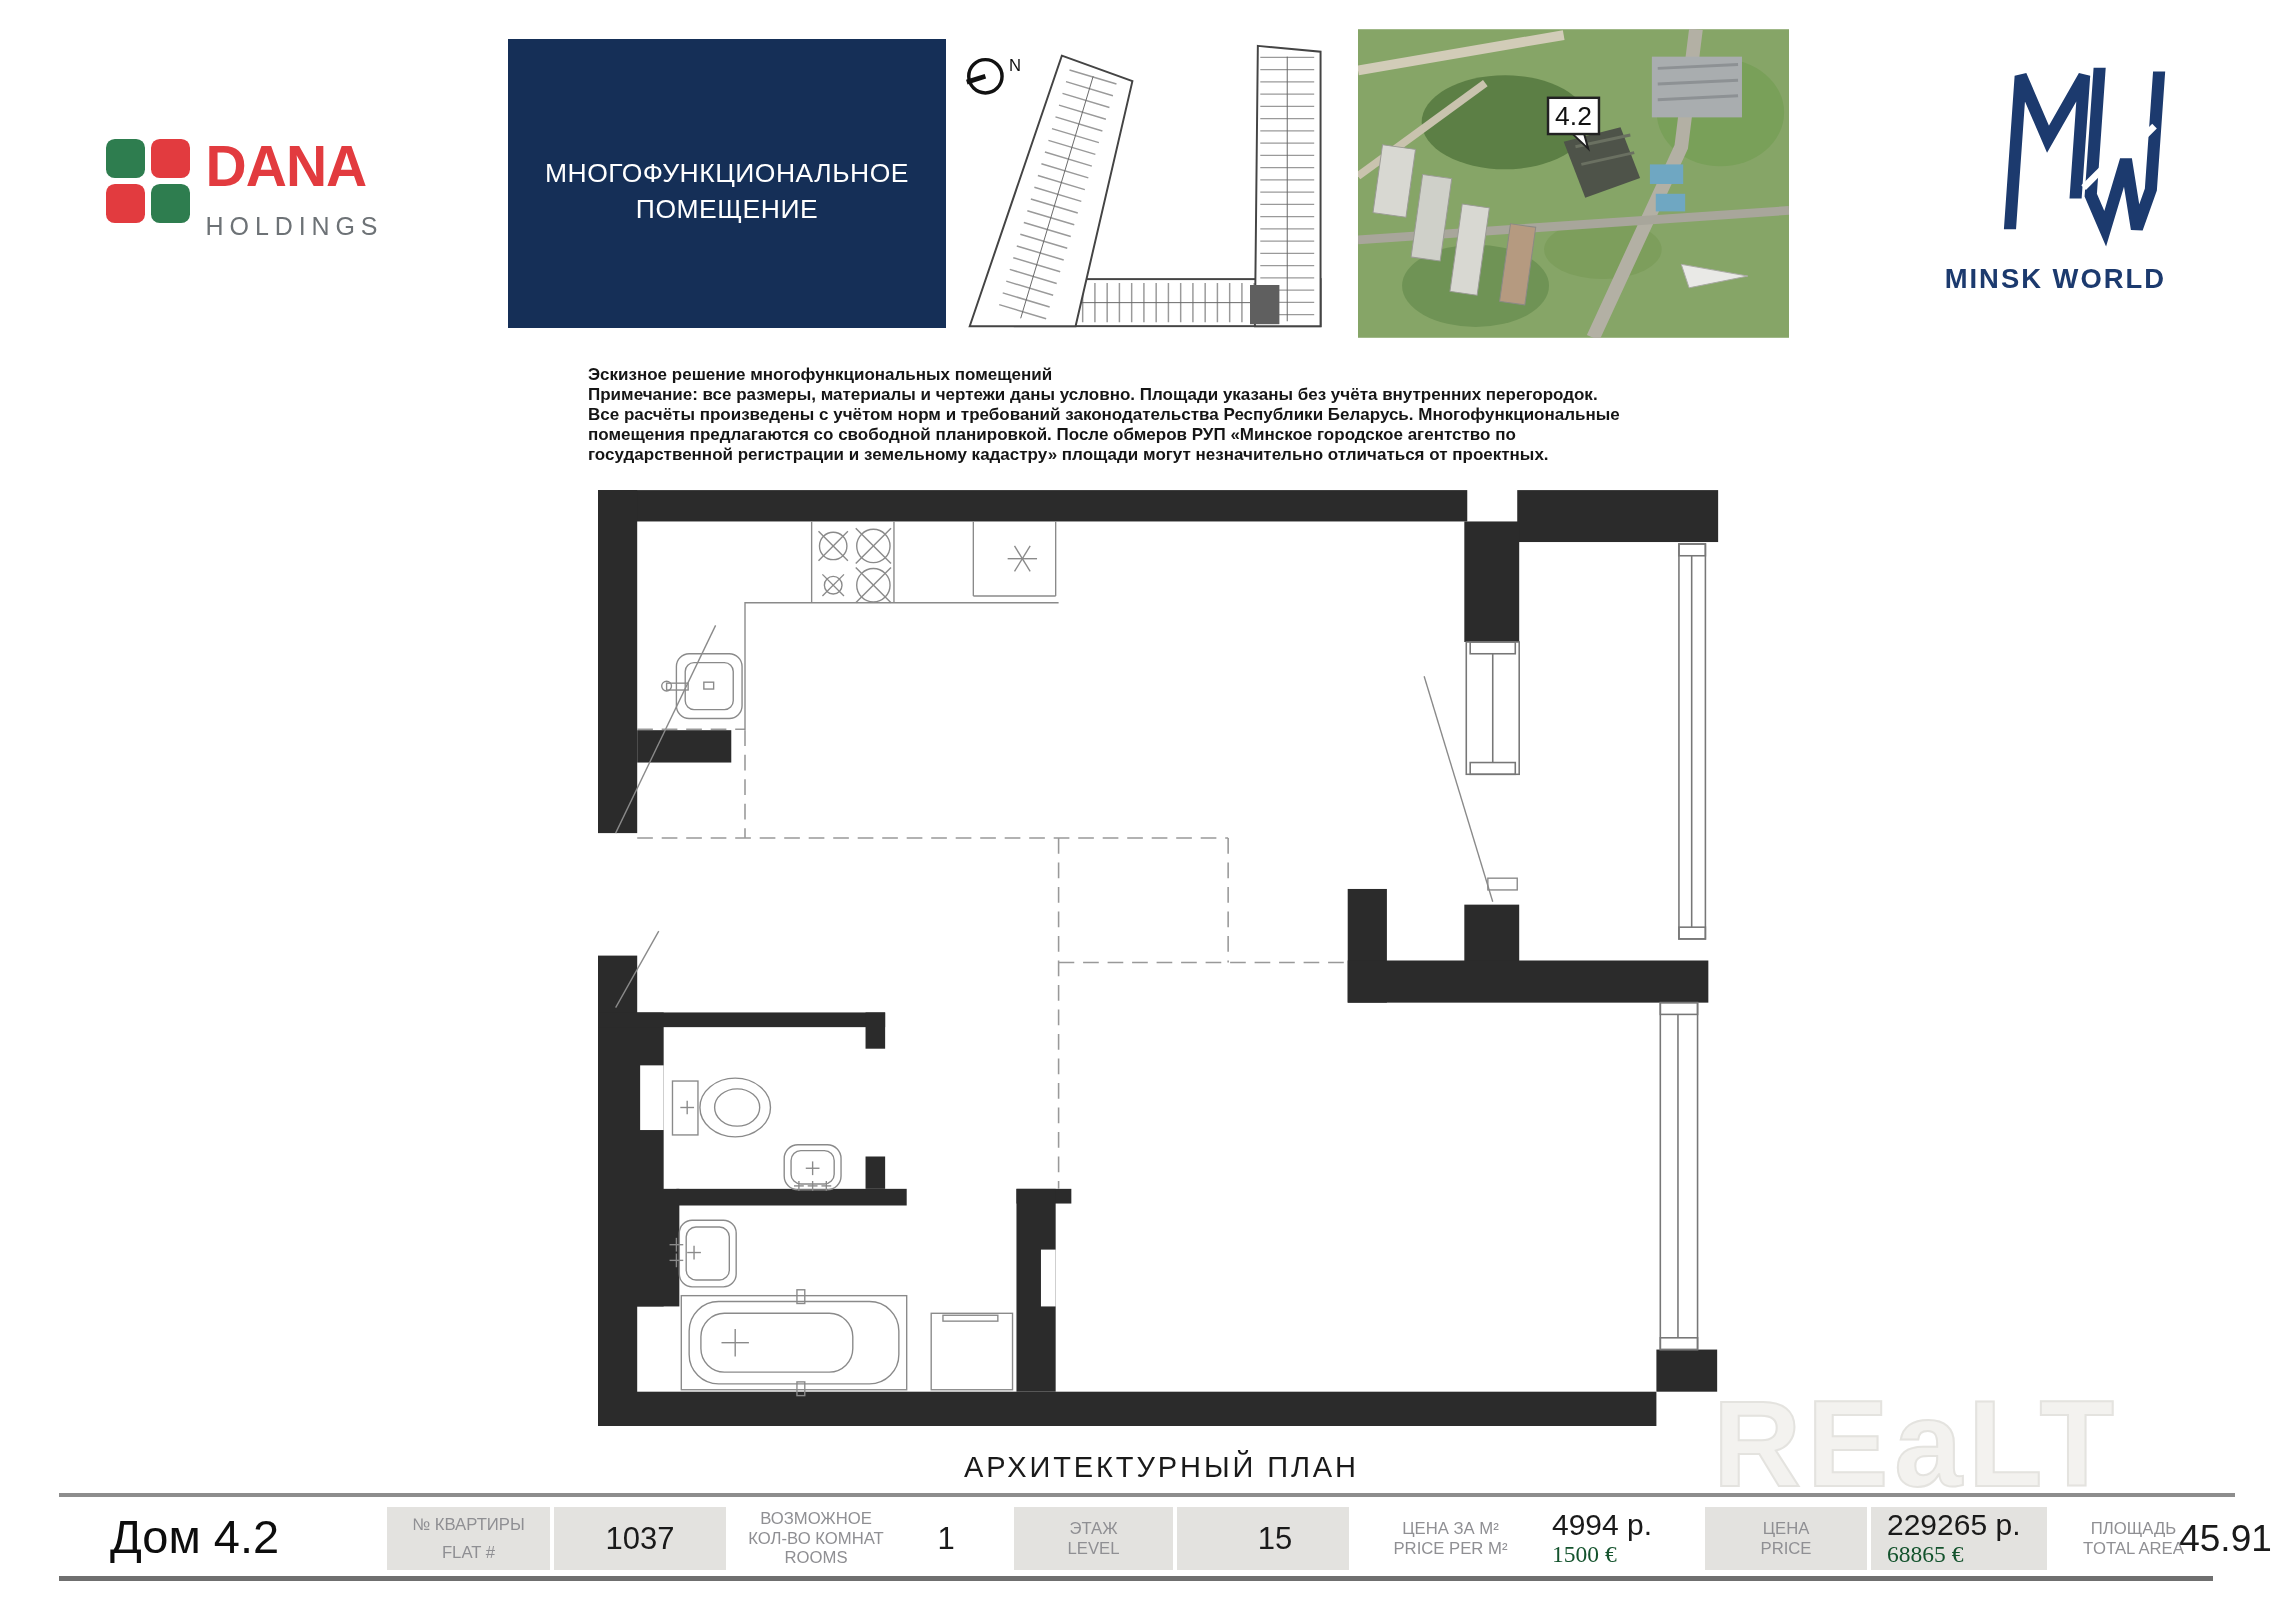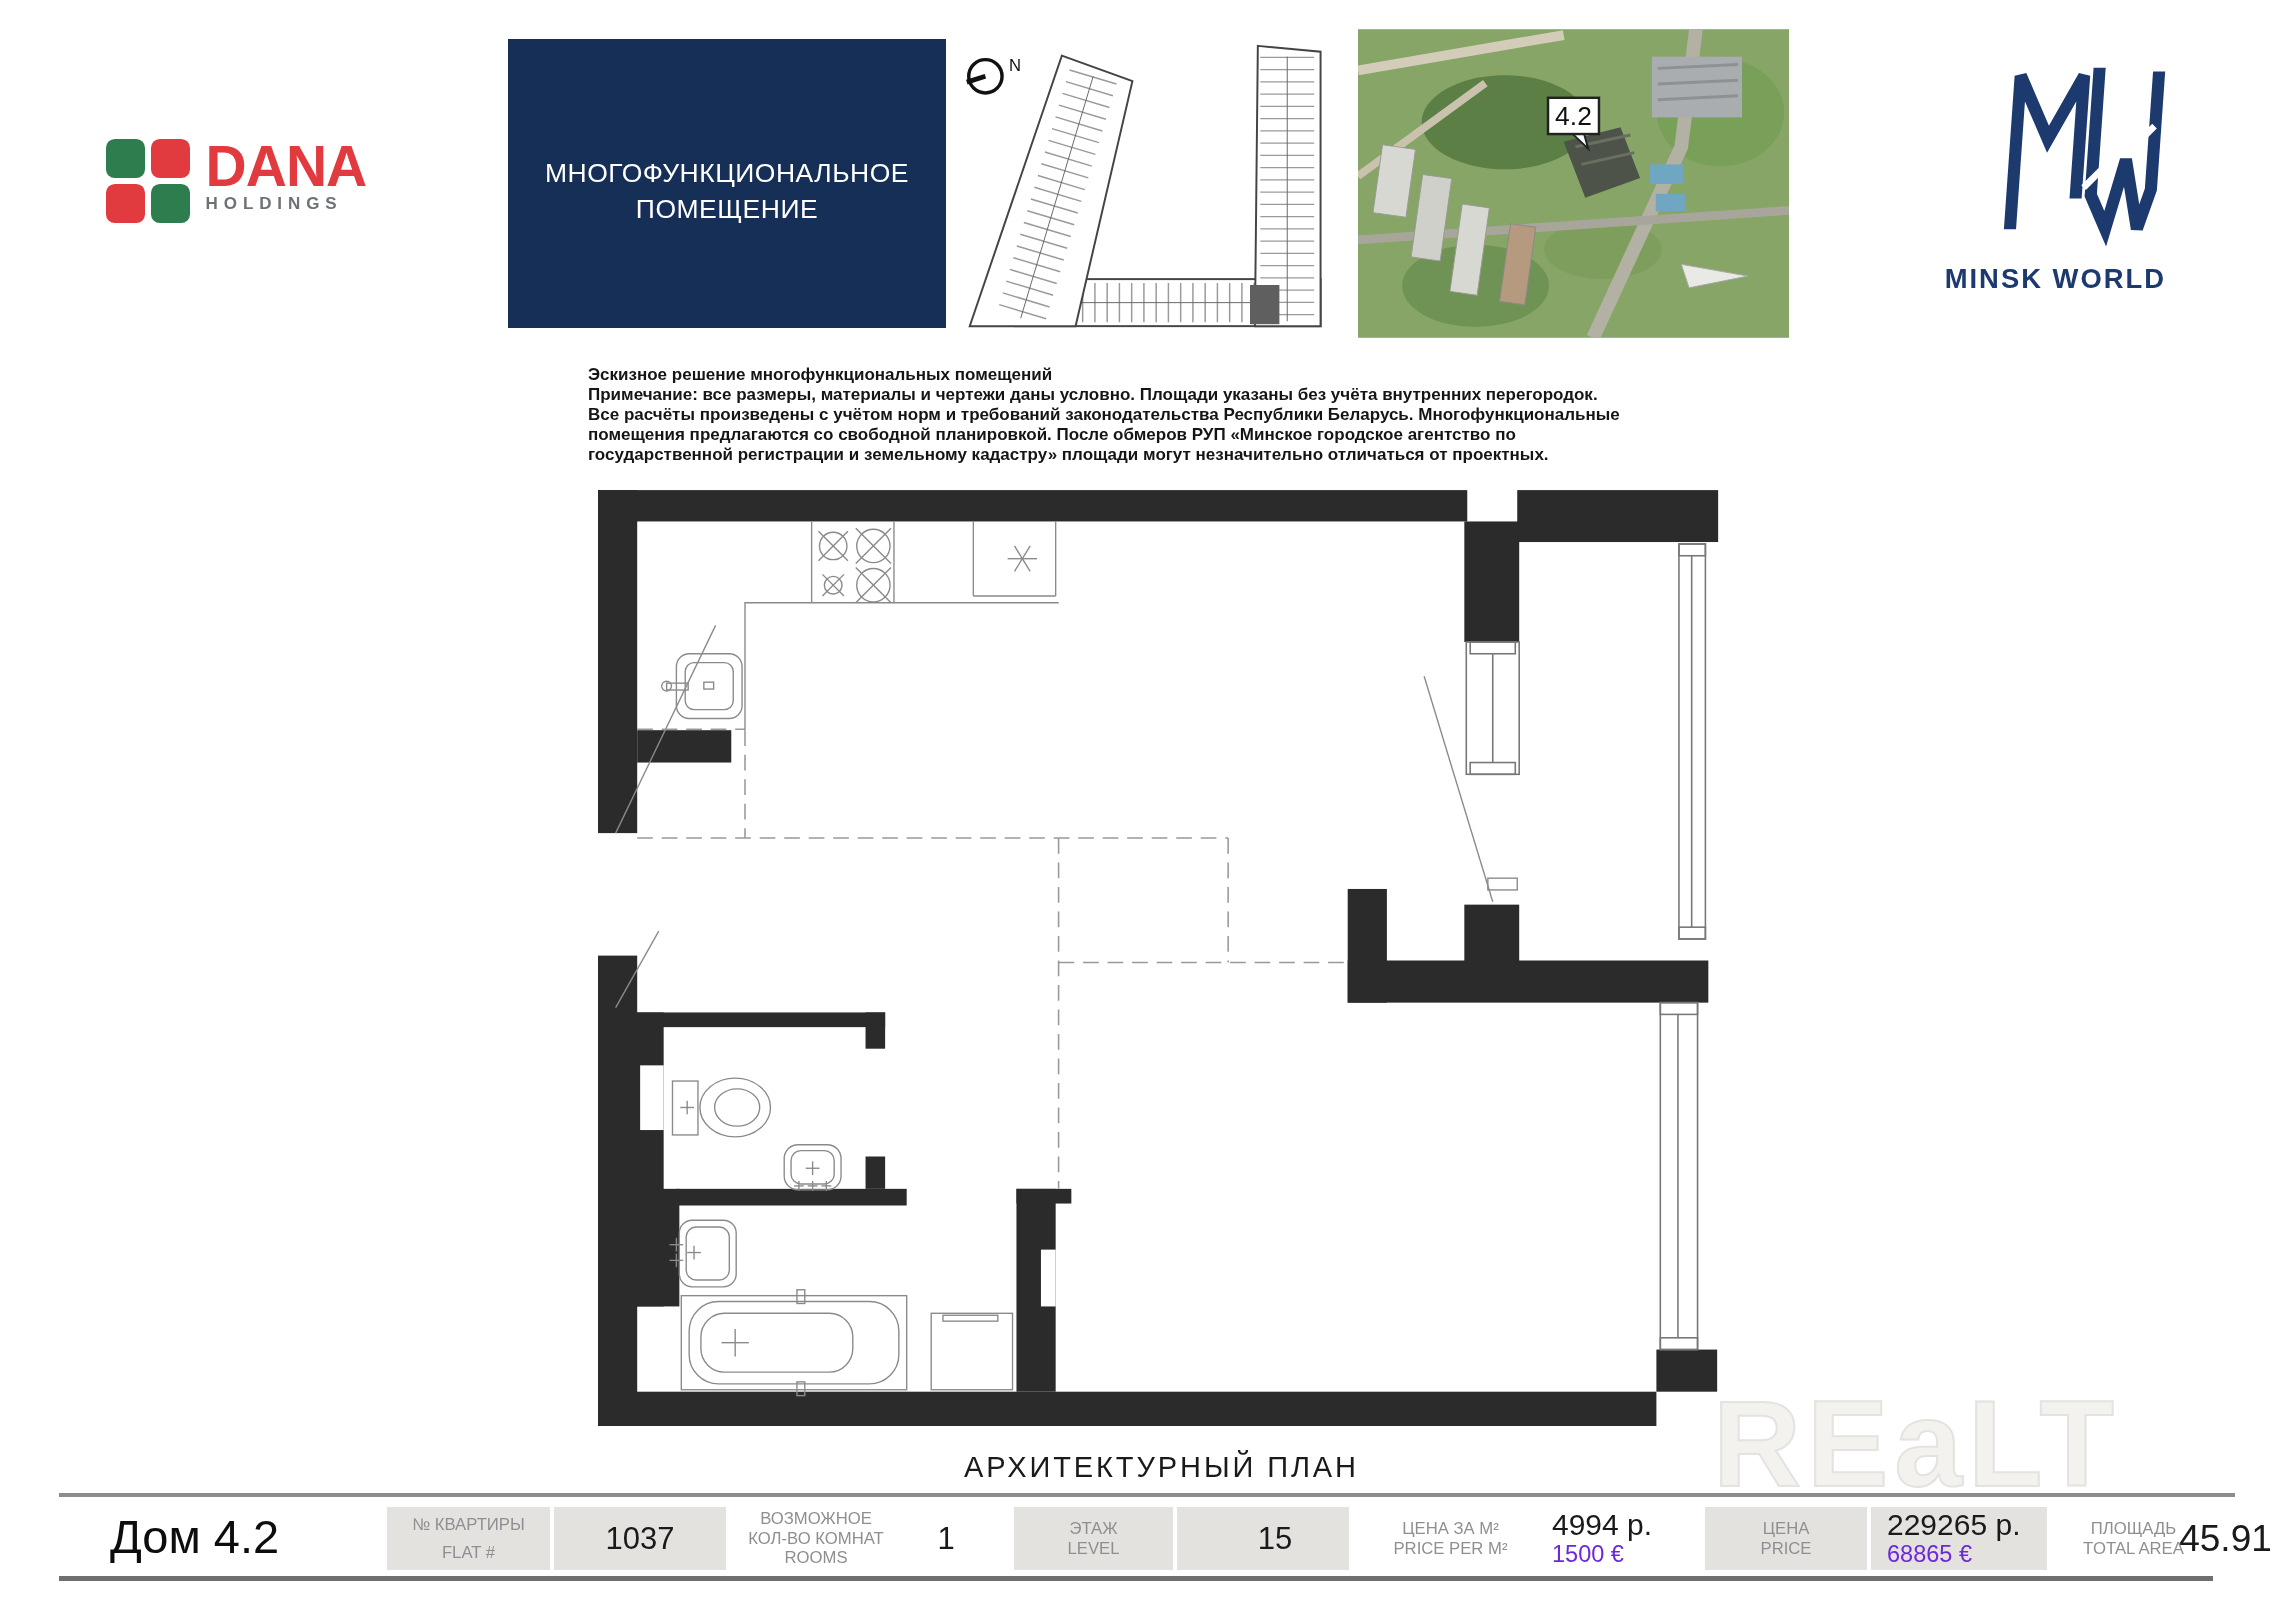--- a/index.html
+++ b/index.html
@@ -6,21 +6,21 @@
   body{width:2292px;height:1620px;position:relative;overflow:hidden;
        font-family:"Liberation Sans","DejaVu Sans",sans-serif;color:#111;}
   .abs{position:absolute;}
 
   
   .dana{left:106px;top:139px;display:flex;align-items:flex-start;}
   .dana-squares{display:grid;grid-template-columns:39px 39px;grid-template-rows:39px 39px;gap:5.9px;}
   .sq{border-radius:8.8px;}
   .dana-text{margin-left:15.7px;}
   .dana-name{font-size:57px;font-weight:bold;letter-spacing:-1px;line-height:55px;}
-  .dana-sub{font-size:17px;font-weight:bold;letter-spacing:5.9px;margin-top:0;}
+  .dana-sub{font-size:25px;font-weight:normal;letter-spacing:5.9px;margin-top:18px;}
 
   .banner{left:508px;top:39px;width:438px;height:289px;background:#152f57;
           color:#fff;text-align:center;box-sizing:border-box;padding-top:116px;
           font-size:26.5px;line-height:36px;letter-spacing:0.5px;}
 
   .siteplan{left:956px;top:32px;width:392px;height:309px;}
   .aerial{left:1358px;top:29px;width:431px;height:309px;}
 
   .mw{left:1833px;top:57px;width:333px;text-align:right;}
   .mw-name{font-size:27.4px;font-weight:bold;letter-spacing:2px;margin-top:5.9px;}
@@ -42,21 +42,21 @@
 
   
   .house{left:110px;top:1509px;font-size:47px;color:#0d0d0d;}
   .cell{top:1507px;height:63px;display:flex;flex-direction:column;justify-content:center;
         box-sizing:border-box;text-align:center;}
   .graybox{background:#e3e2df;}
   .lbl{font-size:16.7px;line-height:19.6px;color:#8f8f93;}
   .val{font-size:31px;color:#1a1a1a;}
   .val-big{font-size:37px;color:#1a1a1a;}
   .money-main{font-size:30px;color:#1a1a1a;line-height:32px;}
-  .money-sub{font-size:23.5px;color:#6d28d9;line-height:26.5px;}
+  .money-sub{font-size:23.5px;color:#14532d;line-height:26.5px;font-family:Liberation Serif, serif;}
   .leftalign{text-align:left;}
 
   svg text{font-family:"Liberation Sans","DejaVu Sans",sans-serif;}
 </style>
 </head>
 <body>
 
 <div class="abs dana">
   <div class="dana-squares">
     <div class="sq" style="background:#2e7d4f"></div>

